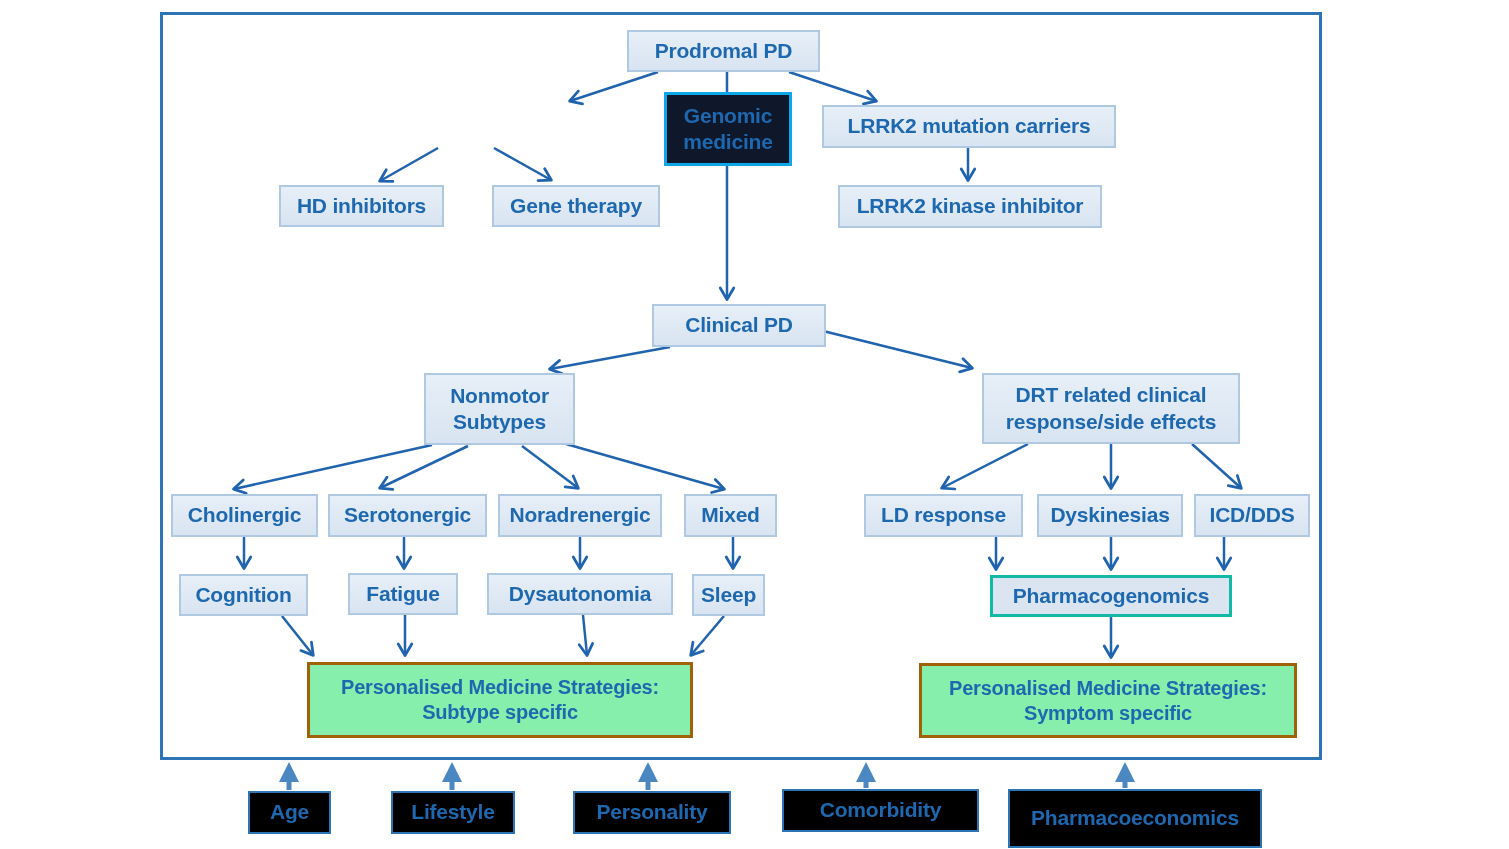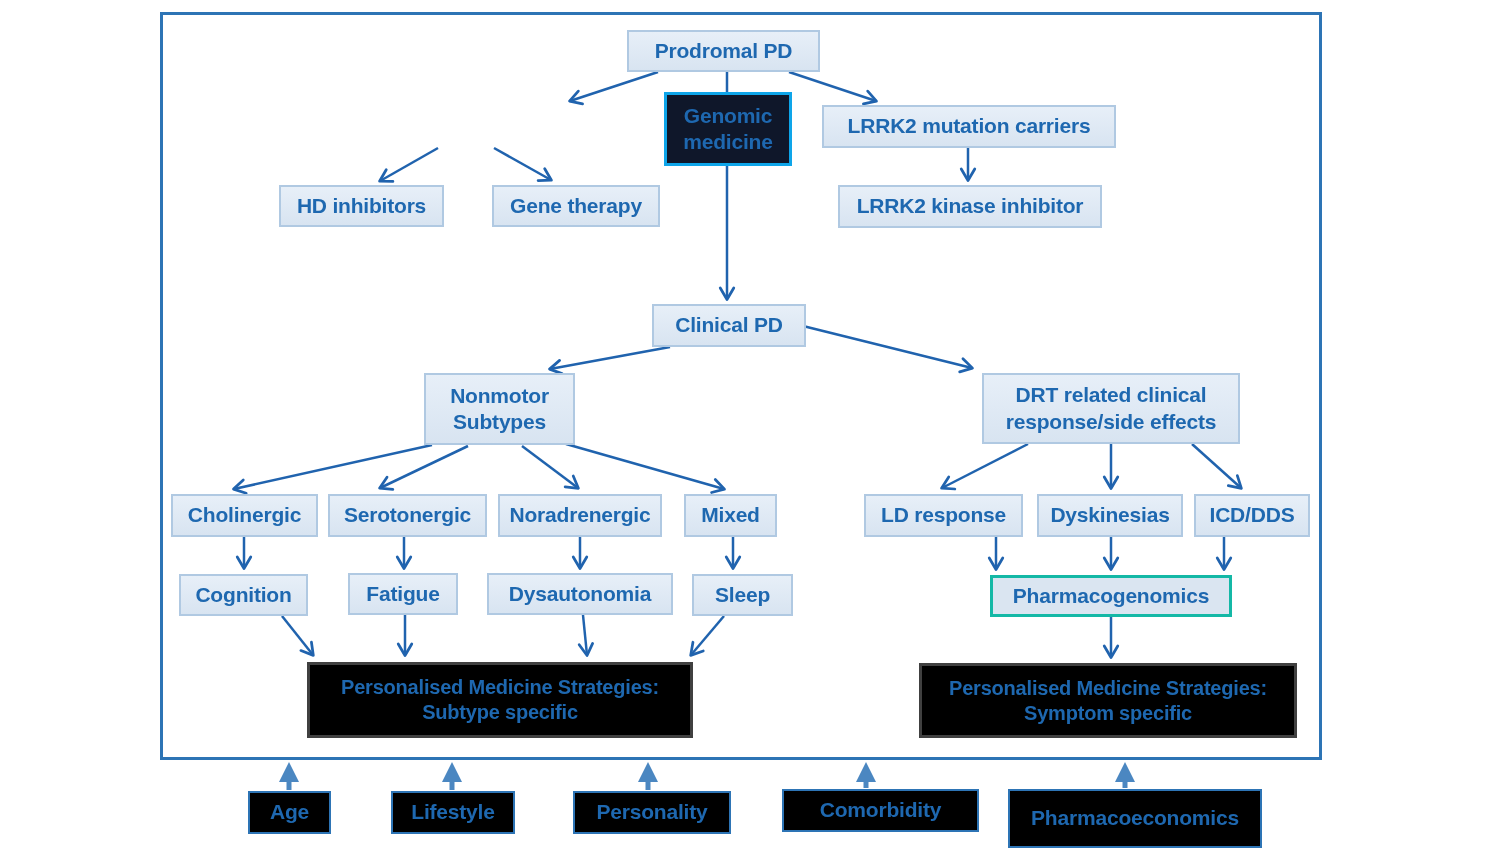--- a/index.html
+++ b/index.html
@@ -10,21 +10,21 @@
   .node{
     position:absolute;box-sizing:border-box;
     display:flex;align-items:center;justify-content:center;
     text-align:center;white-space:pre-line;
     font-weight:bold;color:#1e68b0;font-size:21px;line-height:1.25;
     letter-spacing:-0.2px;
   }
   .light{background:linear-gradient(180deg,#e7eff8 0%,#d8e4f1 100%);border:2px solid #b0c9e2;}
   .medium{background:#0f172a;border:3px solid #0ea5e9;}
   .dark-outline{background:#dae5f1;border:3px solid #14b8a6;}
-  .strategy{background:#000000;border:3px solid #404040;font-size:20px;}
+  .strategy{background:#86efac;border:3px solid #a16207;font-size:20px;}
   .external{background:#000000;border:2px solid #2d74b5;}
 </style>
 </head>
 <body>
 
 <div id="canvas">
   <div id="frame" style="left: 160px; top: 12px; width: 1162px; height: 748px; border-color: rgb(45, 116, 181);"></div>
   <svg id="edge-layer" width="1509" height="849" viewBox="0 0 1509 849" xmlns="http://www.w3.org/2000/svg">
     <defs>
       <marker id="openhead" markerUnits="strokeWidth" markerWidth="7" markerHeight="7" refX="5.2" refY="3.5" orient="auto">
@@ -69,36 +69,36 @@
       <line x1="1125" y1="788" x2="1125" y2="768" stroke="#4b87c1" stroke-width="5" marker-end="url(#thickhead)"></line>
     </svg>
 
 <div class="node light" style="left: 627px; top: 30px; width: 193px; height: 42px;">Prodromal PD</div>
     <div class="node medium" style="left: 664px; top: 92px; width: 128px; height: 74px;">Genomic
 medicine</div>
     <div class="node light" style="left: 822px; top: 105px; width: 294px; height: 43px;">LRRK2 mutation carriers</div>
     <div class="node light" style="left: 279px; top: 185px; width: 165px; height: 42px;">HD inhibitors</div>
     <div class="node light" style="left: 492px; top: 185px; width: 168px; height: 42px;">Gene therapy</div>
     <div class="node light" style="left: 838px; top: 185px; width: 264px; height: 43px;">LRRK2 kinase inhibitor</div>
-    <div class="node light" style="left: 652px; top: 304px; width: 154px; height: 43px;">Clinical PD</div>
+    <div class="node light" style="left: 652px; top: 304px; width: 174px; height: 43px;">Clinical PD</div>
     <div class="node light" style="left: 424px; top: 373px; width: 151px; height: 72px;">Nonmotor
 Subtypes</div>
     <div class="node light" style="left: 982px; top: 373px; width: 258px; height: 71px;">DRT related clinical
 response/side effects</div>
     <div class="node light" style="left: 171px; top: 494px; width: 147px; height: 43px;">Cholinergic</div>
     <div class="node light" style="left: 328px; top: 494px; width: 159px; height: 43px;">Serotonergic</div>
     <div class="node light" style="left: 498px; top: 494px; width: 164px; height: 43px;">Noradrenergic</div>
     <div class="node light" style="left: 684px; top: 494px; width: 93px; height: 43px;">Mixed</div>
     <div class="node light" style="left: 864px; top: 494px; width: 159px; height: 43px;">LD response</div>
     <div class="node light" style="left: 1037px; top: 494px; width: 146px; height: 43px;">Dyskinesias</div>
     <div class="node light" style="left: 1194px; top: 494px; width: 116px; height: 43px;">ICD/DDS</div>
     <div class="node light" style="left: 179px; top: 574px; width: 129px; height: 42px;">Cognition</div>
     <div class="node light" style="left: 348px; top: 573px; width: 110px; height: 42px;">Fatigue</div>
     <div class="node light" style="left: 487px; top: 573px; width: 186px; height: 42px;">Dysautonomia</div>
-    <div class="node light" style="left: 692px; top: 574px; width: 101px; height: 42px;">Sleep</div>
+    <div class="node light" style="left: 692px; top: 574px; width: 73px; height: 42px;">Sleep</div>
     <div class="node dark-outline" style="left: 990px; top: 575px; width: 242px; height: 42px;">Pharmacogenomics</div>
     <div class="node strategy" style="left: 307px; top: 662px; width: 386px; height: 76px;">Personalised Medicine Strategies:
 Subtype specific</div>
     <div class="node strategy" style="left: 919px; top: 663px; width: 378px; height: 75px;">Personalised Medicine Strategies:
 Symptom specific</div>
     <div class="node external" style="left: 248px; top: 791px; width: 83px; height: 43px;">Age</div>
     <div class="node external" style="left: 391px; top: 791px; width: 124px; height: 43px;">Lifestyle</div>
     <div class="node external" style="left: 573px; top: 791px; width: 158px; height: 43px; text-align: center;">Personality</div>
     <div class="node external" style="left: 782px; top: 789px; width: 197px; height: 43px;">Comorbidity</div>
     <div class="node external" style="left: 1008px; top: 789px; width: 254px; height: 59px;">Pharmacoeconomics</div>

